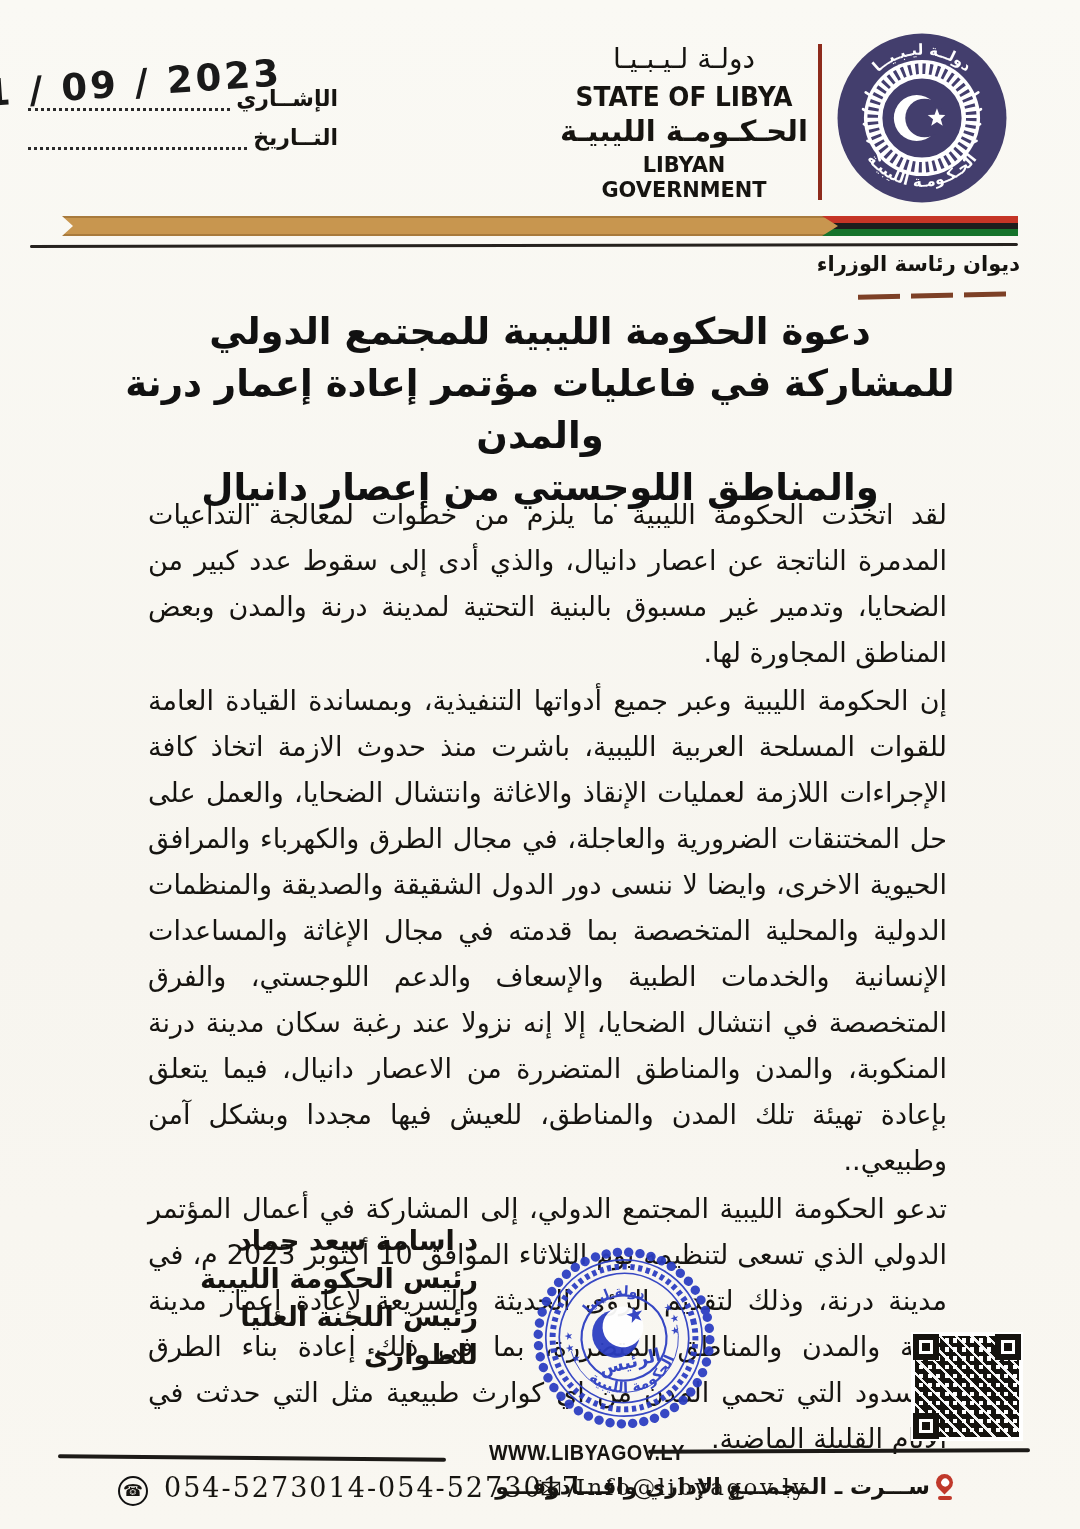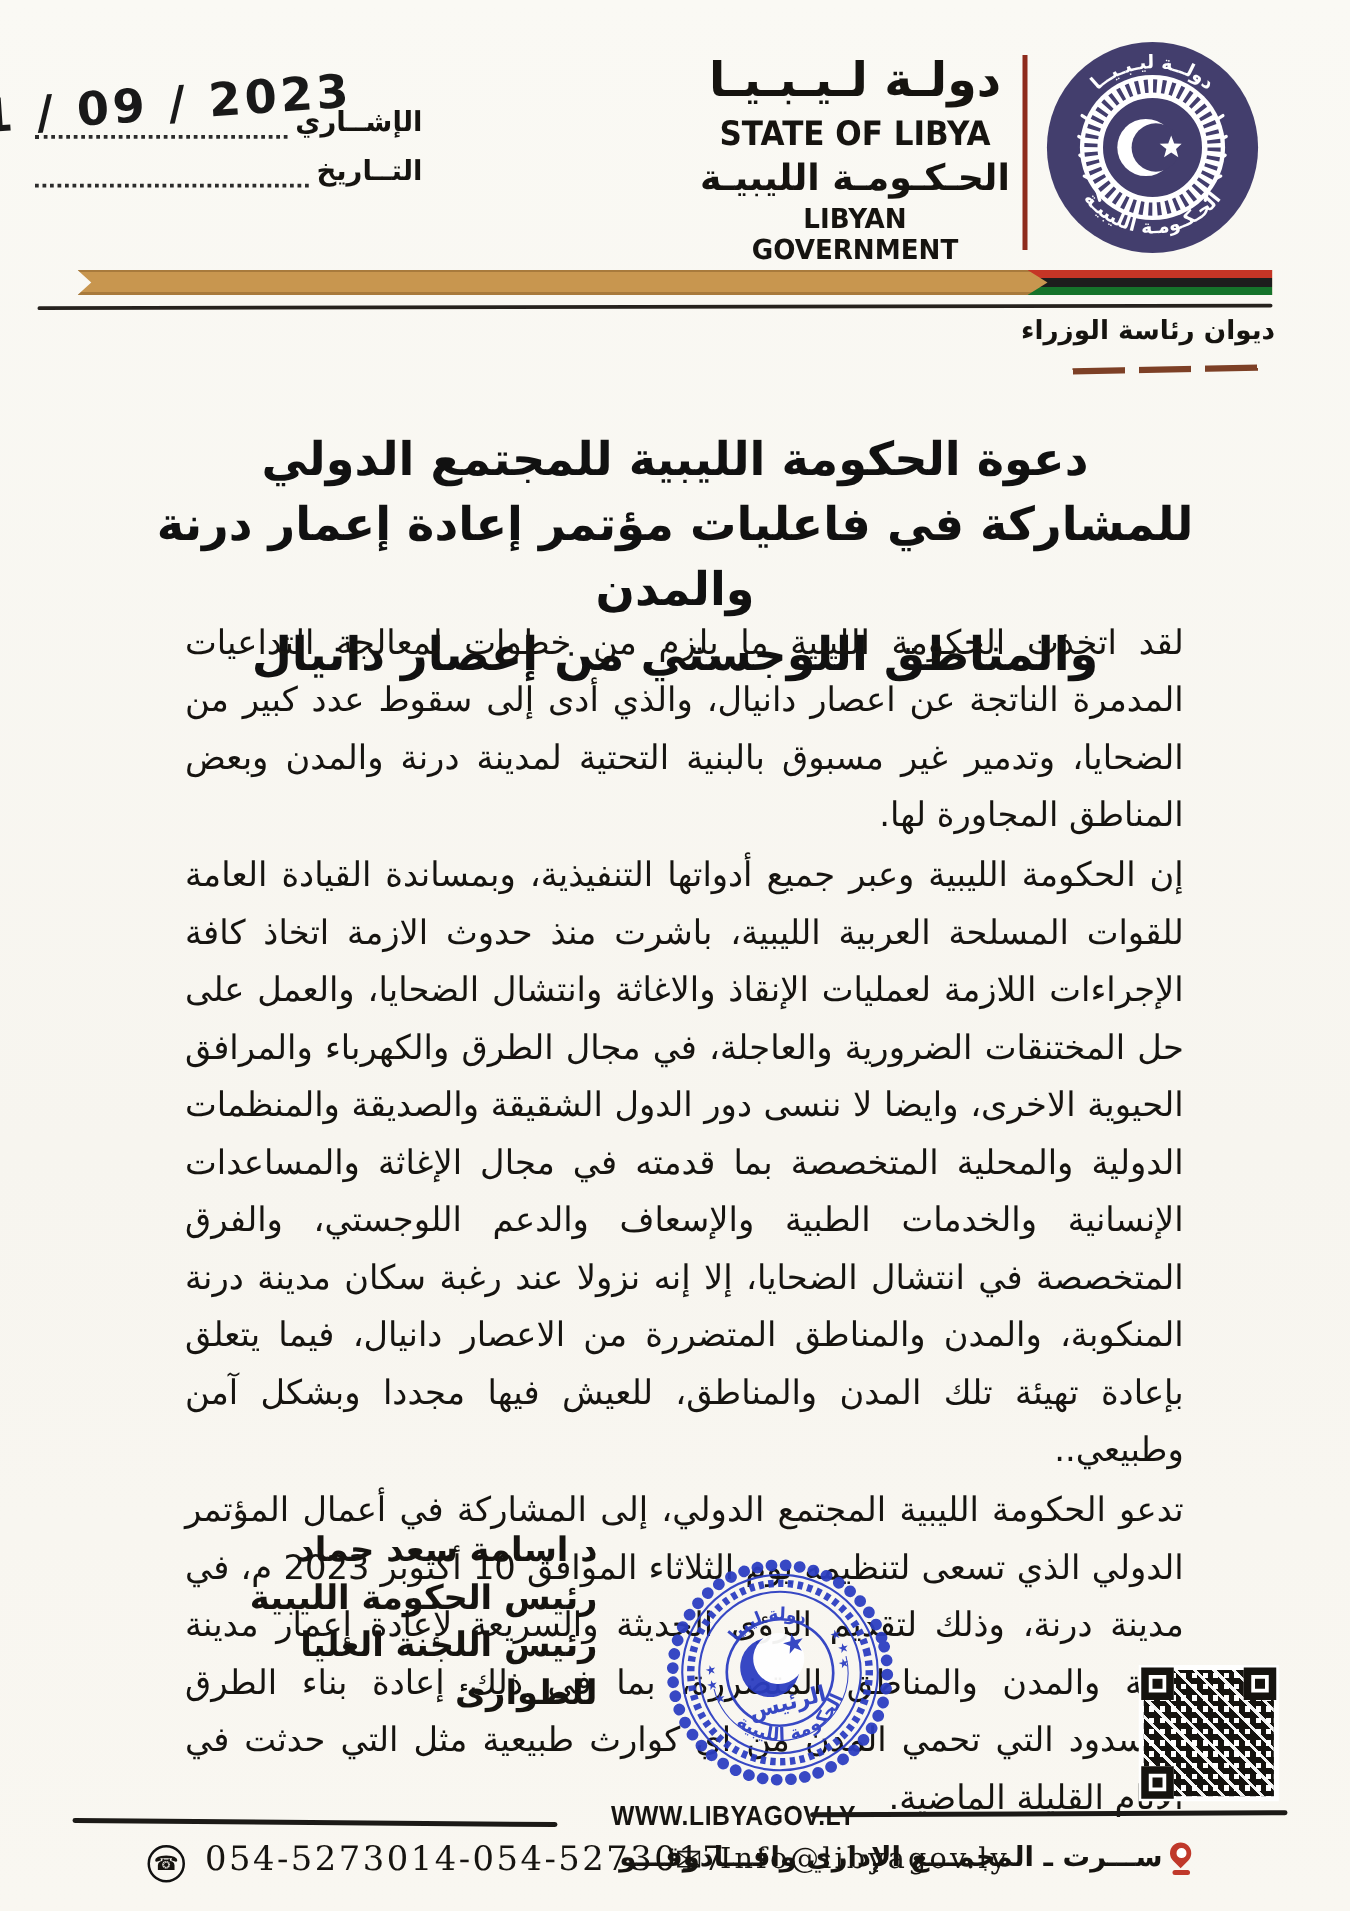--- a/index.html
+++ b/index.html
@@ -17,21 +17,21 @@
   .date-row .lbl { font-size:22px; font-weight:bold; white-space:nowrap; letter-spacing:.5px; }
   .date-row .dots { flex:1; border-bottom:3px dotted #2b2b2b; height:1em; }
   .handwritten {
     position:absolute; top:-26px; left:4px; width:250px;
     font-size:37px; font-weight:600; letter-spacing:3px;
     transform:rotate(-4deg); color:#191919; white-space:nowrap;
   }
 
   
   .header-text { position:absolute; top:42px; left:558px; width:252px; text-align:center; }
-  .ht-ar1 { font-size:38px; font-weight:bold; letter-spacing:1px; margin-bottom:6px; }
+  .ht-ar1 { font-size:28px; font-weight:normal; letter-spacing:1px; margin-bottom:6px; }
   .ht-en1 { font-size:27px; font-weight:900; transform:scaleX(.92); letter-spacing:0; }
   .ht-ar2 { font-size:29px; font-weight:bold; margin-top:2px; }
   .ht-en2 { font-size:22px; font-weight:900; transform:scaleX(.95); margin-top:4px; }
   .red-divider { position:absolute; top:44px; left:818px; width:4px; height:156px; background:#8e2b1c; }
   .emblem { position:absolute; top:30px; left:834px; width:176px; height:176px; }
 
   
   .band-gold {
     position:absolute; top:216px; left:62px; width:956px; height:20px;
     background:linear-gradient(180deg,#a87a3c 0 2px,#c8964f 2px 18px,#a87a3c 18px 20px);
@@ -46,21 +46,21 @@
 
   
   .office-line { position:absolute; top:252px; right:60px; font-size:21px; font-weight:bold; letter-spacing:0; }
   .office-dashes {
     position:absolute; top:293px; right:64px; width:158px; height:5px;
     background:repeating-linear-gradient(90deg,#7d4026 0 42px,transparent 42px 53px);
     transform:rotate(-1.2deg);
   }
 
   
-  .title-block { position:absolute; top:306px; left:120px; width:840px; text-align:center; direction:rtl;margin-top:36px; }
+  .title-block { position:absolute; top:306px; left:120px; width:840px; text-align:center; direction:rtl; }
   .title-block .tl { font-size:37px; font-weight:bold; line-height:52px; color:#111; }
 
   
   .body-block { position:absolute; top:492px; right:133px; left:148px; direction:rtl; text-align:justify; }
   .body-block p { font-size:27px; font-weight:normal; line-height:46px; color:#161410; margin-bottom:2px; }
 
   
   .signature { position:absolute; top:1222px; left:128px; width:350px; direction:rtl; }
   .signature .sg { font-size:27px; font-weight:bold; line-height:38px; }
 

